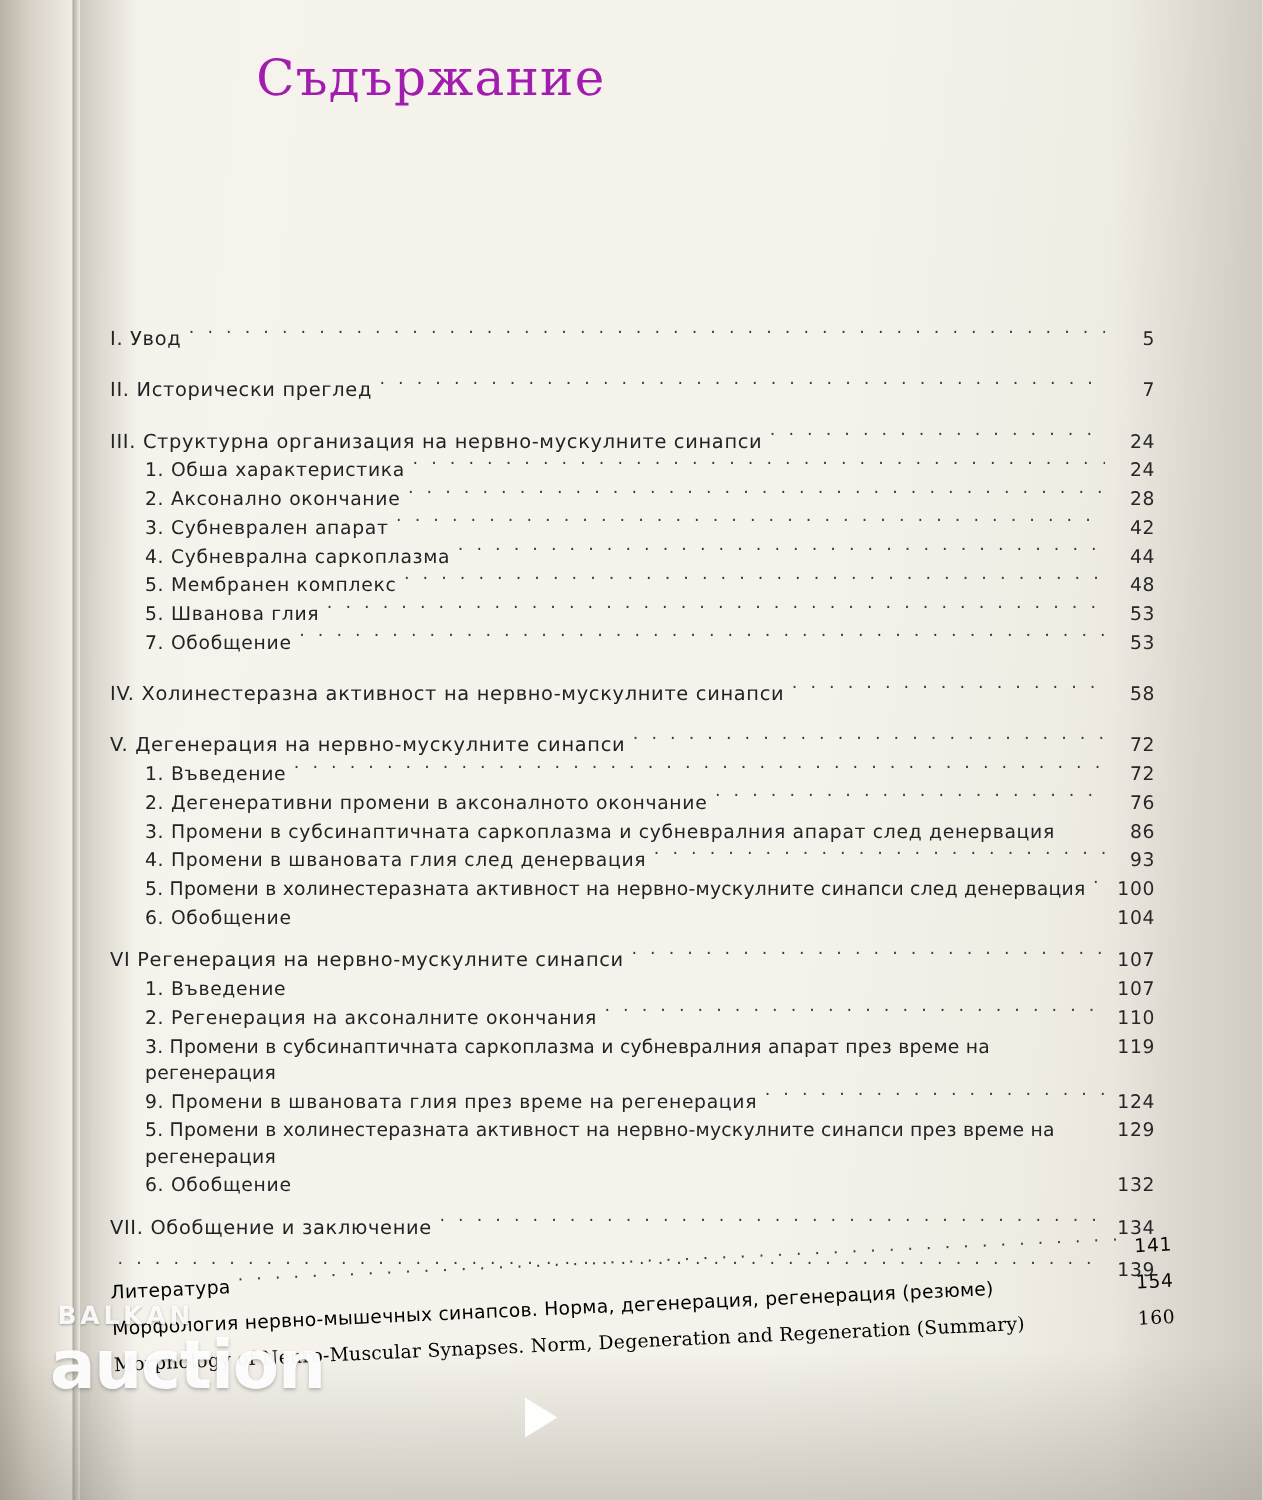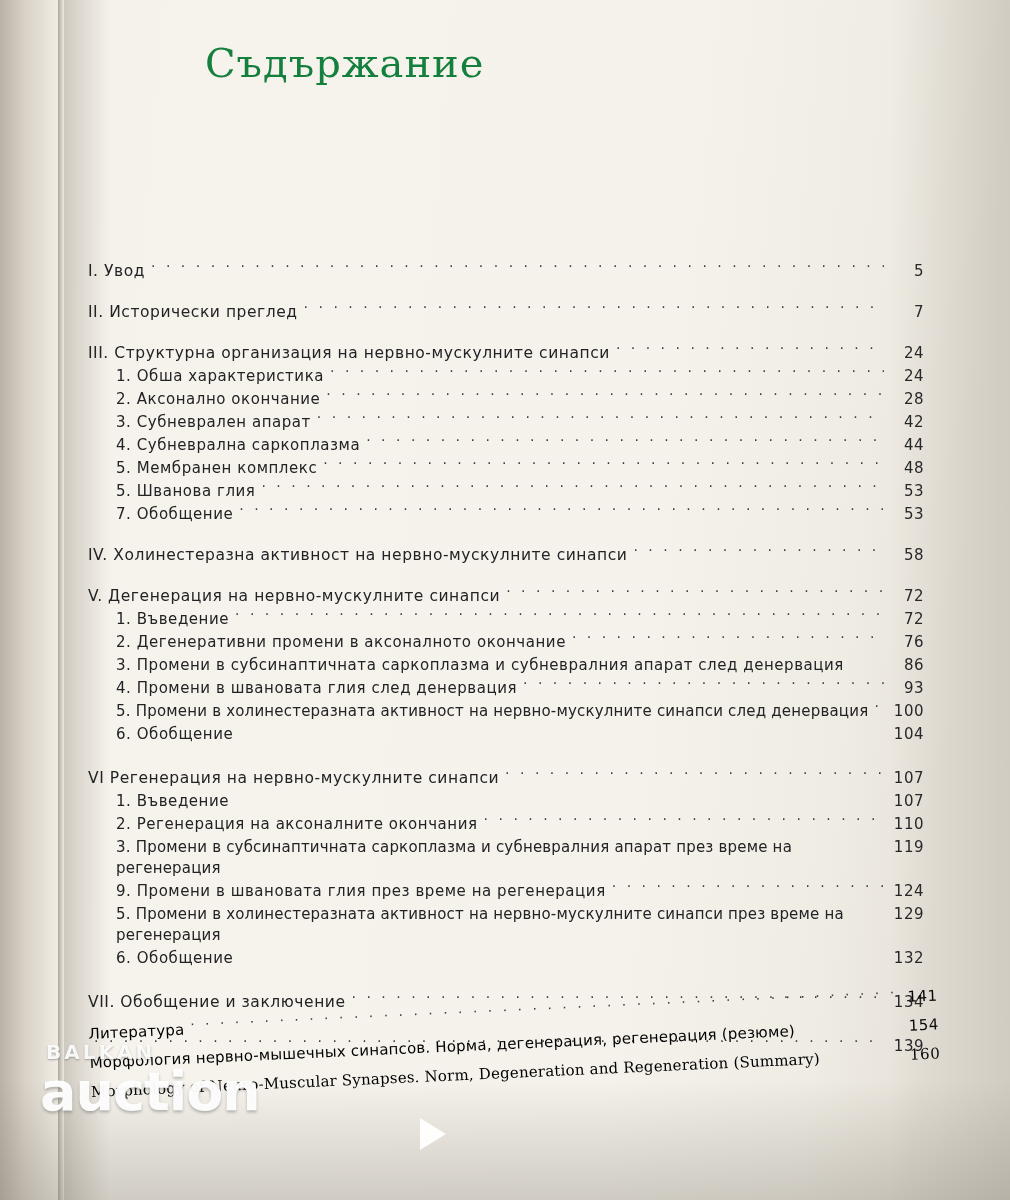--- a/index.html
+++ b/index.html
@@ -58,21 +58,21 @@
     width: 1010px;
     height: 1200px;
   }
 
   .doc-title {
     position: absolute;
     left: 205px;
     top: 40px;
     font-family: "DejaVu Serif", serif;
     font-size: 40px;
-    color: #15803d;
+    color: #a21caf;
     letter-spacing: 1px;
   }
 
   .toc {
     position: absolute;
     left: 88px;
     top: 261px;
     width: 836px;
     color: #232326;
   }
@@ -117,21 +117,21 @@
     width: 34px;
     text-align: right;
     font-size: 15px;
     letter-spacing: 0.5px;
   }
 
   .lvl1 { margin-left: 0px; }
   .lvl2 { margin-left: 28px; font-size: 15px; }
 
   .gap-lg { margin-top: 20px; }
-  .gap-md { margin-top: 23px; }
+  .gap-md { margin-top: 13px; }
 
   
   .tail {
     position: absolute;
     left: 88px;
     top: 1024px;
     width: 850px;
     transform: rotate(-2.6deg);
     transform-origin: left top;
   }

